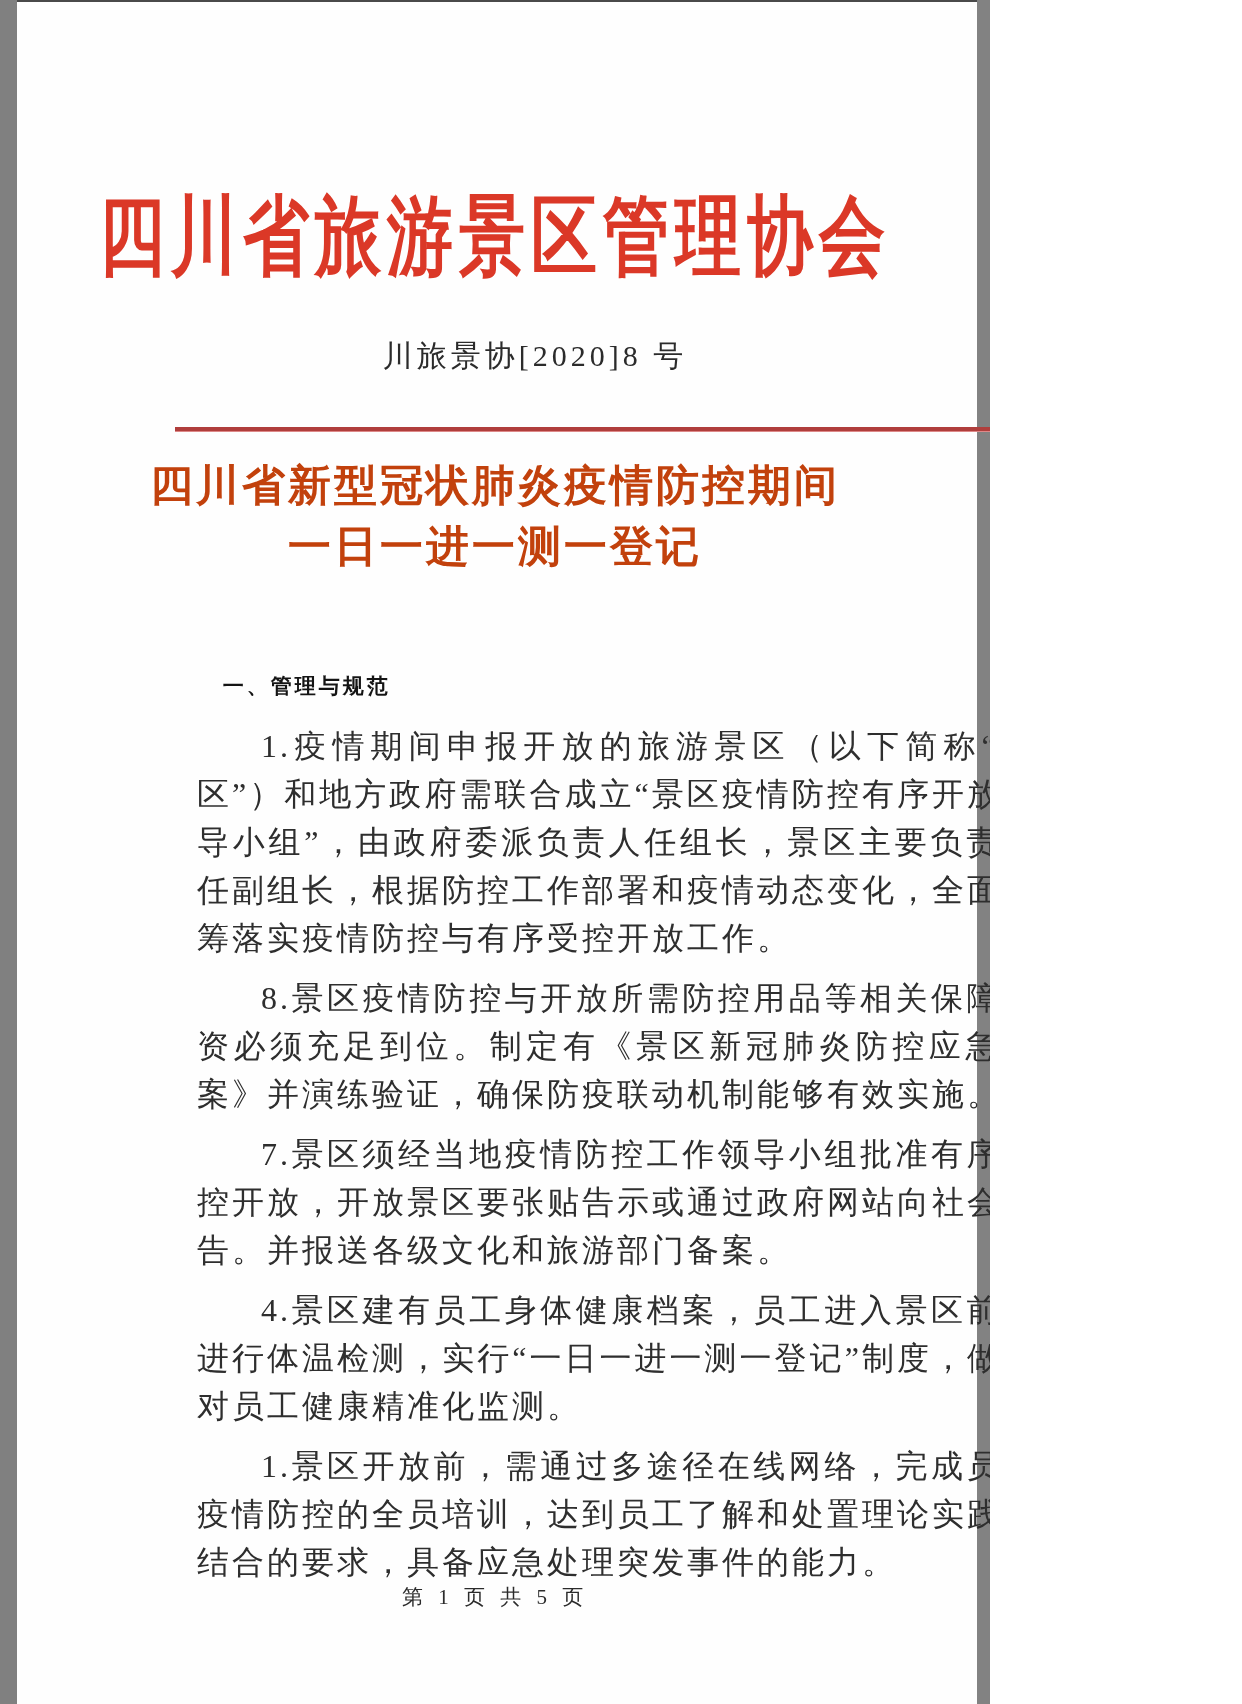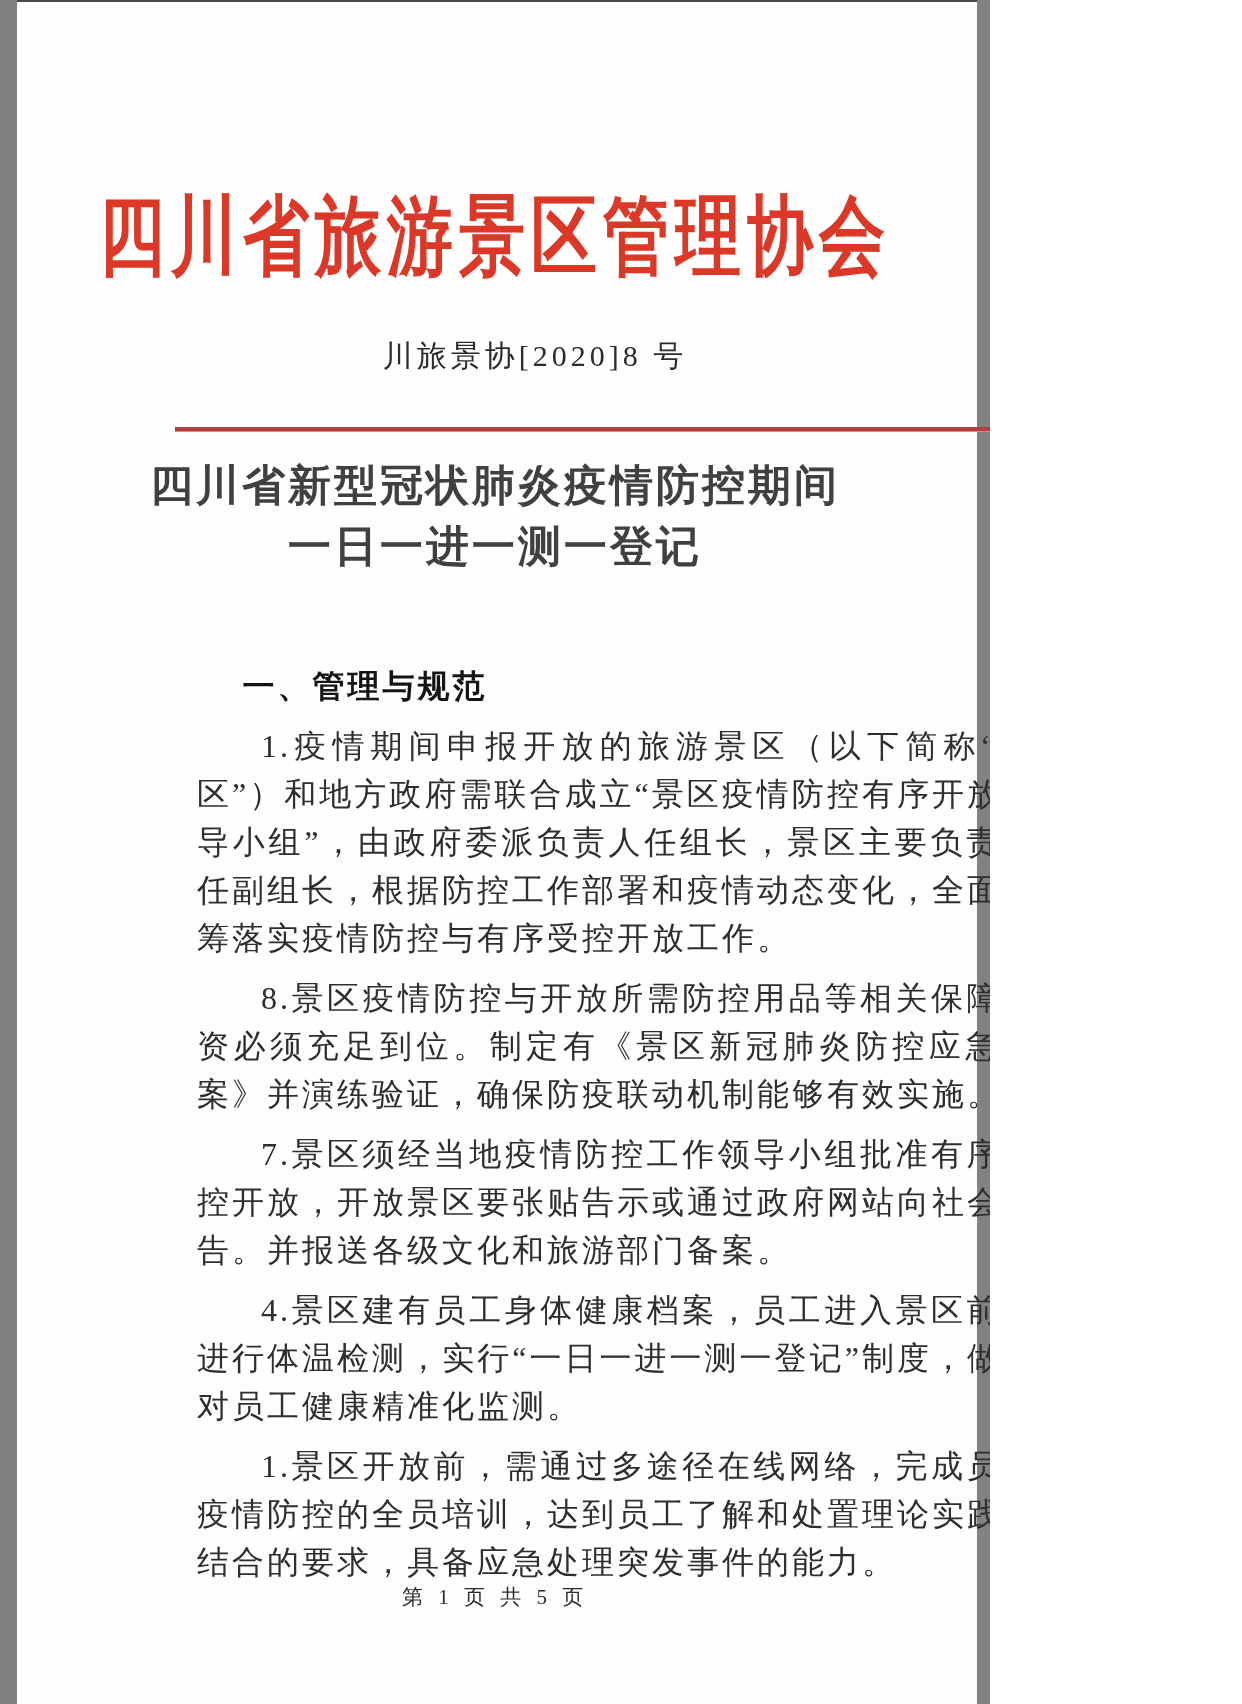--- a/index.html
+++ b/index.html
@@ -73,36 +73,36 @@
     position: absolute;
     top: 455px;
     left: 0;
     width: 100%;
     text-align: center;
     font-family: "Liberation Sans", sans-serif;
     font-weight: bold;
     font-size: 43px;
     line-height: 61px;
     letter-spacing: 3px;
-    color: #404040;
+    color: #c2410c;
   }
   .body-block {
     position: absolute;
     top: 662px;
     left: 185px;
     width: 864px;
     font-size: 32px;
     line-height: 48px;
     color: #2e2e2e;
   }
   .section-heading {
     margin: 0;
     font-family: "Liberation Sans", sans-serif;
     font-weight: bold;
-    font-size: 32px;
+    font-size: 21px;
     line-height: 48px;
     letter-spacing: 3px;
     text-indent: 1.8em;
     color: #141414;
   }
   .body-block p {
     margin: 12px;
     text-indent: 2em;
     text-align: justify;
     text-justify: inter-character;

